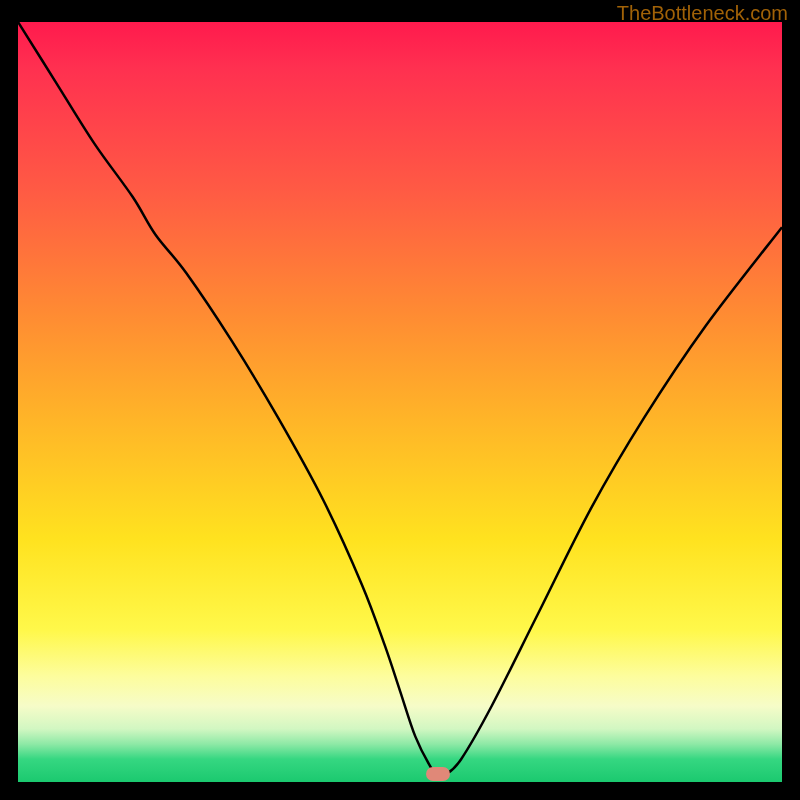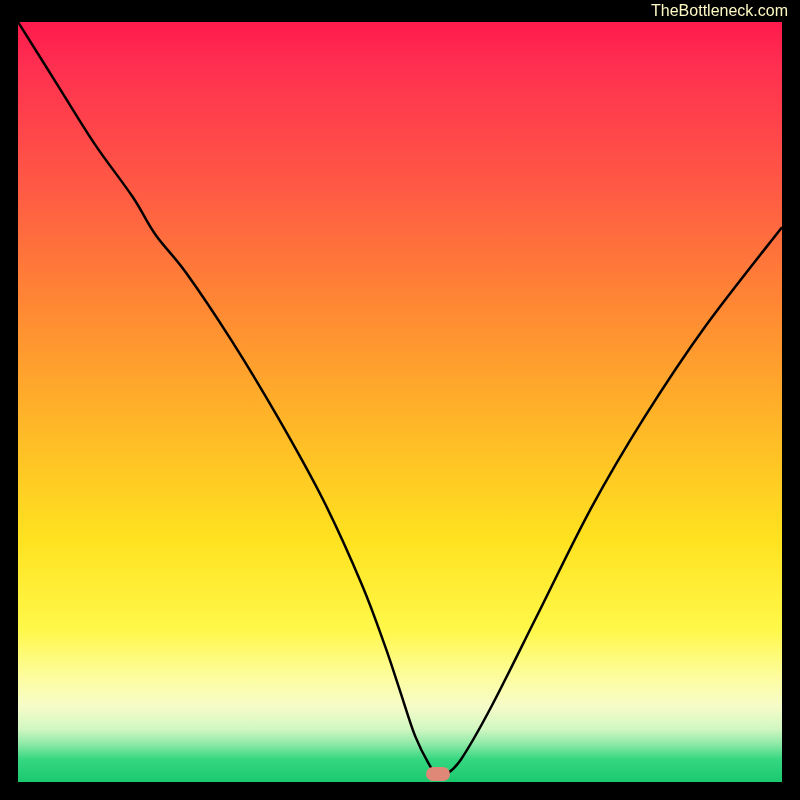--- a/index.html
+++ b/index.html
@@ -8,22 +8,22 @@
     width: 800px;
     height: 800px;
     background: #000;
     position: relative;
     font-family: Arial, sans-serif;
   }
   .watermark {
     position: absolute;
     top: 2px;
     right: 12px;
-    color: #fef9c3;
-    font-size: 16px;
+    color: #a16207;
+    font-size: 20px;
     font-weight: 500;
     z-index: 10;
   }
   .plot-area {
     position: absolute;
     left: 18px;
     top: 22px;
     width: 764px;
     height: 760px;
     overflow: hidden;

